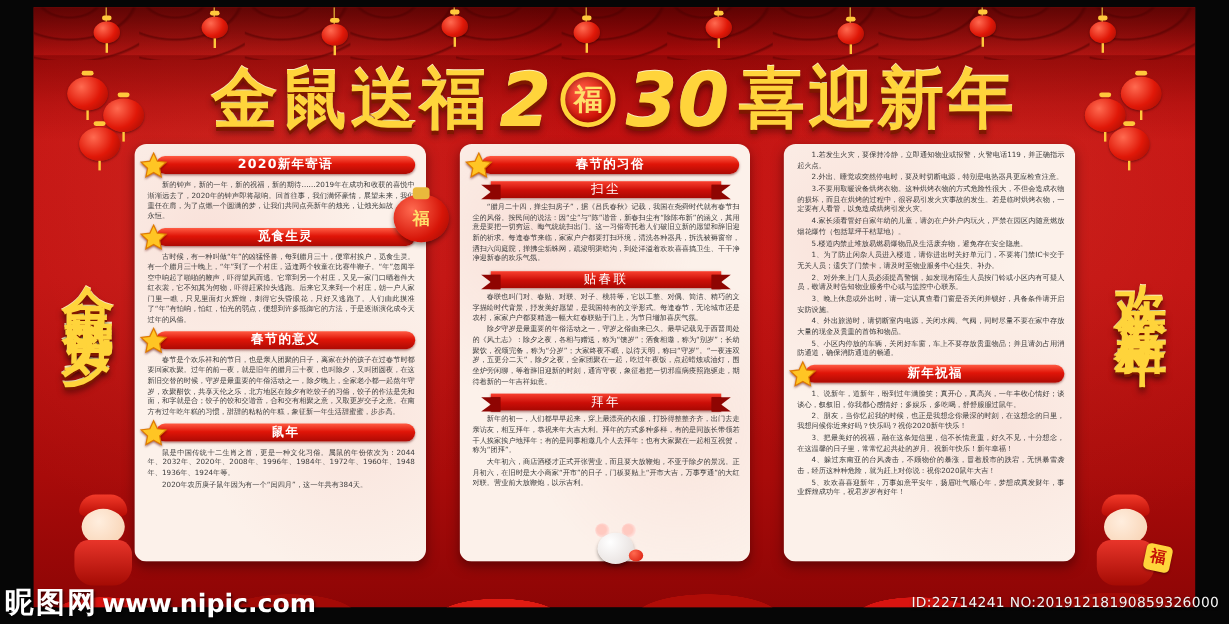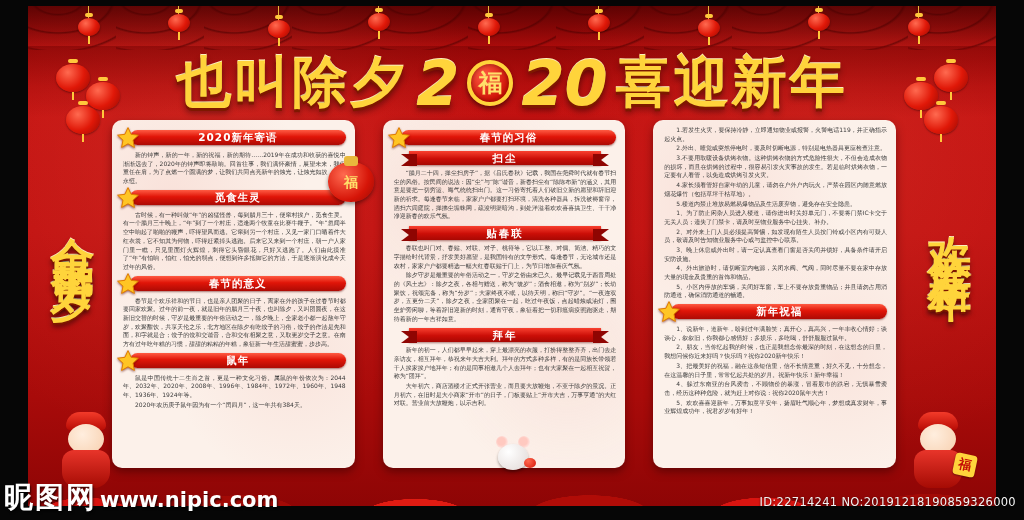--- a/index.html
+++ b/index.html
@@ -88,21 +88,21 @@
     position:absolute; left:7px; right:0; top:0; height:15px; border-radius:8px;
     background:linear-gradient(180deg,#ff5b43,#e01508 45%,#ad0a04);
     color:#fff; font-weight:bold; font-size:10.5px; line-height:15px;
     text-align:center; letter-spacing:1px; box-shadow:0 1px 2px rgba(90,0,0,.5);
   }
   .star { position:absolute; left:-7px; top:-4px; width:24px; height:24px; z-index:2;
     filter:drop-shadow(0 1px 1px rgba(90,0,0,.6)); }
   .ribbon {
     position:relative; margin:5px auto 4px auto; width:86%; height:14px;
     background:linear-gradient(180deg,#f8402f,#cb0e07 55%,#a80803);
-    color:#fff; font-weight:bold; font-size:10.5px; line-height:14px; text-align:center;
+    color:#fff; font-weight:normal; font-size:10.5px; line-height:14px; text-align:center;
     letter-spacing:2px; box-shadow:0 1px 2px rgba(90,0,0,.5);
   }
   .ribbon::before, .ribbon::after {
     content:""; position:absolute; top:3px; border-style:solid;
   }
   .ribbon::before { left:-8px;  border-width:6px 8px; border-color:#8f0502 #8f0502 #8f0502 transparent; }
   .ribbon::after  { right:-8px; border-width:6px 8px; border-color:#8f0502 transparent #8f0502 #8f0502; }
   .txt { font-size:6px; line-height:1.45; color:#3b3b3b; text-align:justify; }
   .txt p { margin:0 0 1px 0; text-indent:2em; }
   
@@ -147,21 +147,21 @@
       radial-gradient(80px 24px at 40% 100%, #e01b12 62%, transparent 63%),
       radial-gradient(95px 30px at 58% 100%, #b00c07 62%, transparent 63%),
       radial-gradient(80px 26px at 76% 100%, #d91410 62%, transparent 63%),
       radial-gradient(95px 32px at 93% 100%, #a30a06 62%, transparent 63%);
   }
   
   .wm-left {
     position:absolute; left:4px; bottom:2px; z-index:9; display:flex; align-items:baseline; gap:3px;
     color:#fff;
   }
-  .wm-left .cn { font-size:29px; font-weight:bold; letter-spacing:2px;
+  .wm-left .cn { font-size:24px; font-weight:bold; letter-spacing:2px;
     text-shadow:1px 2px 2px rgba(0,0,0,.65); }
   .wm-left .url { font-size:21px; font-weight:bold; text-shadow:1px 2px 2px rgba(0,0,0,.65); }
   .wm-right {
     position:absolute; right:8px; bottom:11px; z-index:9; color:#f4f4f4; font-size:11.5px;
     text-shadow:0 1px 2px rgba(0,0,0,.8); letter-spacing:.3px;
   }
 </style>
 </head>
 <body>
 
@@ -189,26 +189,26 @@
   <div class="lantern" style="left:880px;top:12px;"></div>
 
   <div class="lantern big" style="left:28px;top:58px;"></div>
   <div class="lantern big" style="left:58px;top:76px;"></div>
   <div class="lantern big" style="left:38px;top:100px;"></div>
   <div class="lantern big" style="right:28px;top:58px;"></div>
   <div class="lantern big" style="right:58px;top:76px;"></div>
   <div class="lantern big" style="right:38px;top:100px;"></div>
 
   <div class="title-row">
-    <span class="title-cn">也叫除夕</span>
+    <span class="title-cn">金鼠送福</span>
     <span class="title-num">2</span>
     <span class="fu-coin">
         <span>福</span>
       </span>
-    <span class="title-num">20</span>
+    <span class="title-num">30</span>
     <span class="title-cn">喜迎新年</span>
   </div>
 
   <div class="side-banner left">金鼠贺岁</div>
   <div class="side-banner right">欢度新年</div>
 
   <div class="panels">
 
     <div class="panel">
       <div class="sec-header">

